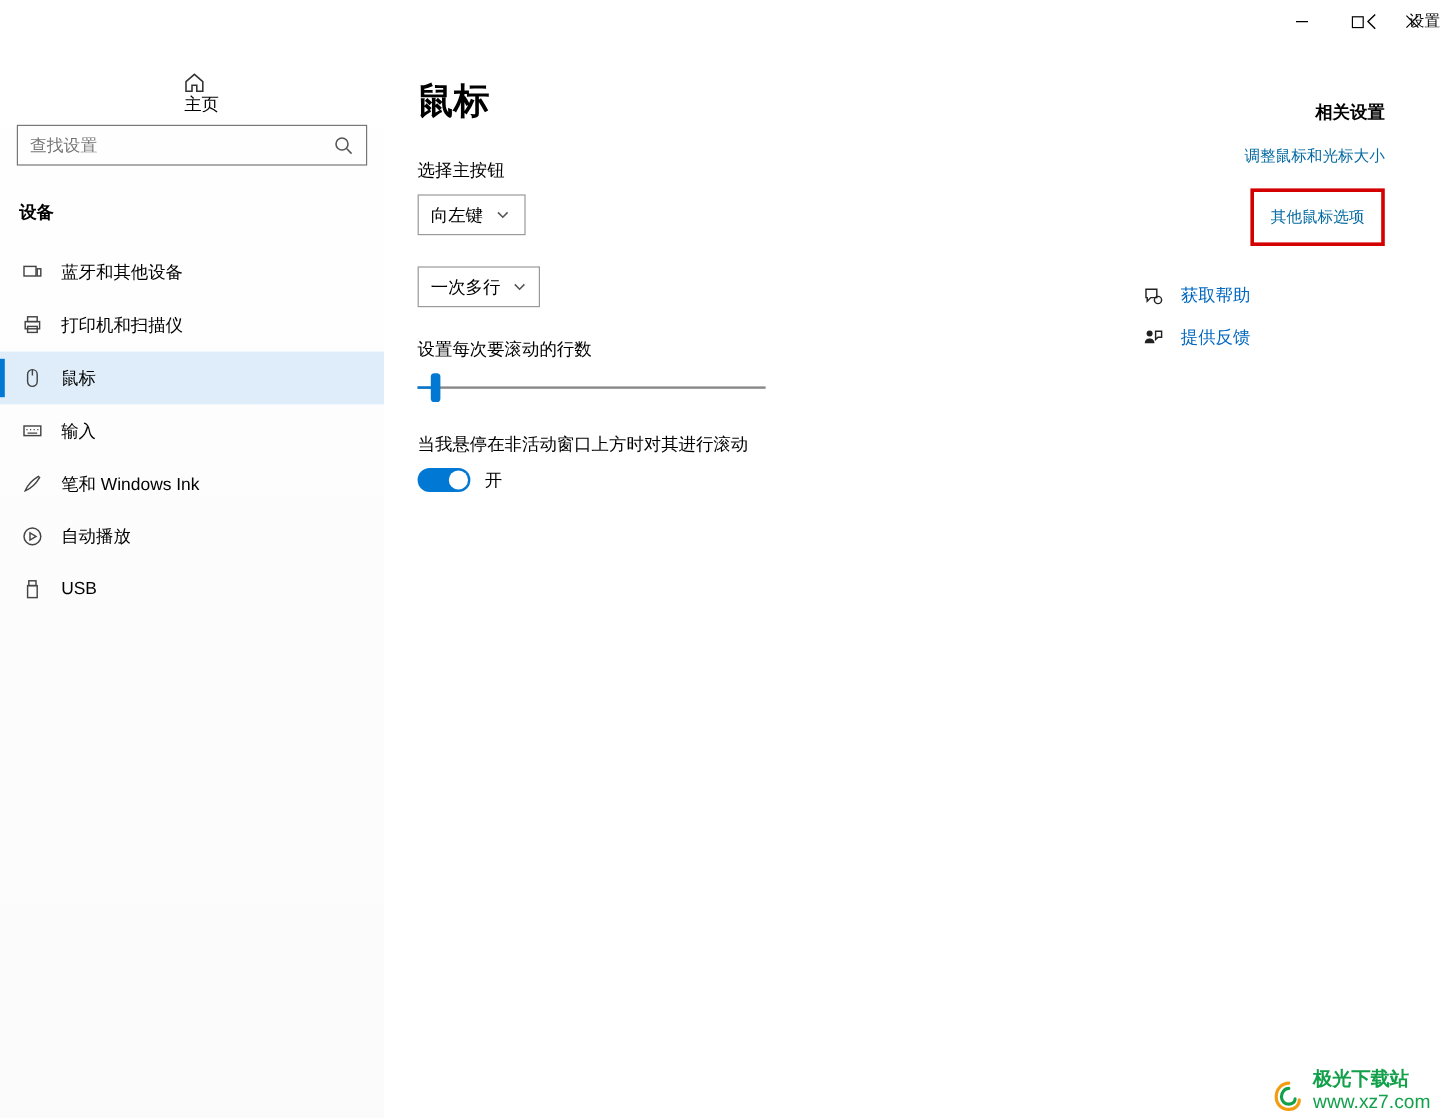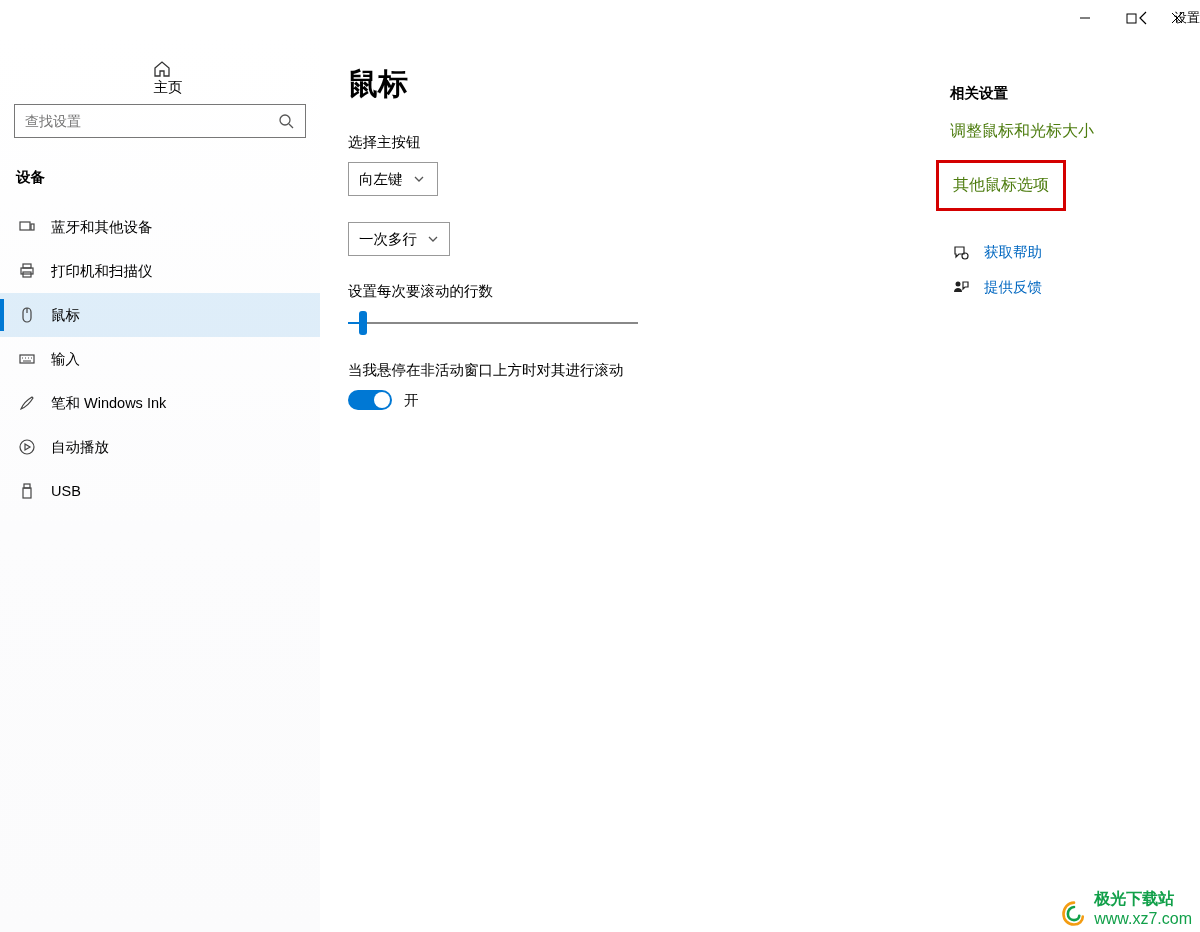--- a/index.html
+++ b/index.html
@@ -25,42 +25,42 @@
 
   .section-title { font-size: 14.5px; font-weight: 600; padding-left: 16px; margin-top: 30px; margin-bottom: 18px; }
   .nav-item { height: 44px; display: flex; align-items: center; padding-left: 16px; cursor: pointer; position: relative; font-size: 14.5px; }
   .nav-item .icon-slot { width: 22px; display:flex; align-items:center; justify-content:center; margin-right: 13px; color:#444;}
   .nav-item.selected { background: rgba(0,120,215,0.12); }
   .nav-item.selected::before { content:""; position:absolute; left:0; top:6px; bottom:6px; width:4px; background:#0078d4; }
 
   
   .content { flex: 1; display: flex; padding: 28px 0 0 28px; }
   .content-main { width: 560px; }
-  .content-side { margin-left: auto; width: 250px; padding-right: 46px; padding-top: 20px; }
+  .content-side { margin-left: auto; width: 250px; padding-right: 46px; padding-top: 20px; text-align: right; }
 
   .page-title { font-size: 30px; font-weight: 600; margin-bottom: 28px; }
 
   .setting-label { font-size: 14.5px; margin-bottom: 10px; }
 
   .combo { height: 34px; border: 1px solid #999; display: inline-flex; align-items: center; padding: 0 10px; cursor: pointer; font-size: 14.5px; min-width: 90px; }
   .combo .chev { margin-left: 10px; }
   .slider { position: relative; height: 24px; width: 290px; }
   .slider-track-bg { position:absolute; left:0; right:0; top:50%; height:2px; background:#888; transform:translateY(-50%); }
   .slider-track-fill { position:absolute; left:0; top:50%; height:2px; background:#0078d4; transform:translateY(-50%); }
   .slider-thumb { position:absolute; top:50%; width:8px; height:24px; background:#0078d4; transform:translate(-50%,-50%); border-radius:3px; }
 
   .toggle-row { display:flex; align-items:center; margin-top:6px; }
   .toggle { width:44px; height:20px; border-radius:10px; background:#0078d4; position:relative; cursor:pointer; }
   .toggle-knob { position:absolute; right:2px; top:2px; width:16px; height:16px; border-radius:50%; background:#fff; }
   .toggle-label { font-size:14.5px; margin-left:12px; }
 
   .block { margin-bottom: 26px; }
 
   .side-heading { font-size: 14.5px; font-weight: 600; margin-bottom: 18px; }
-  .side-link { color:#4d7c0f; font-size:16px; cursor:pointer; margin-bottom: 18px; display:block; }
+  .side-link { color:#0369a1; font-size:13px; cursor:pointer; margin-bottom: 18px; display:block; }
   .side-link.highlight { border:3px solid #d40000; padding:12px 14px; margin-left:-14px; display:inline-block; margin-bottom: 32px;}
   .side-link-row { display:flex; align-items:center; cursor:pointer; margin-bottom: 16px; color:#0067c0; }
   .side-link-row .icon-slot { width:22px; display:flex; align-items:center; justify-content:center; margin-right:12px; color:#222;}
   .side-link-row .txt { font-size:14.5px; }
 
   .watermark { position:absolute; right:8px; bottom:4px; font-size:16px; font-weight:700; color:#12a04a; display:flex; align-items:flex-end; gap:6px;}
   .watermark-sub { font-size:16px; color:#12a04a; font-weight:400; }
   .wm-swirl { width:28px; height:28px; }
 
   svg { display:block; }

